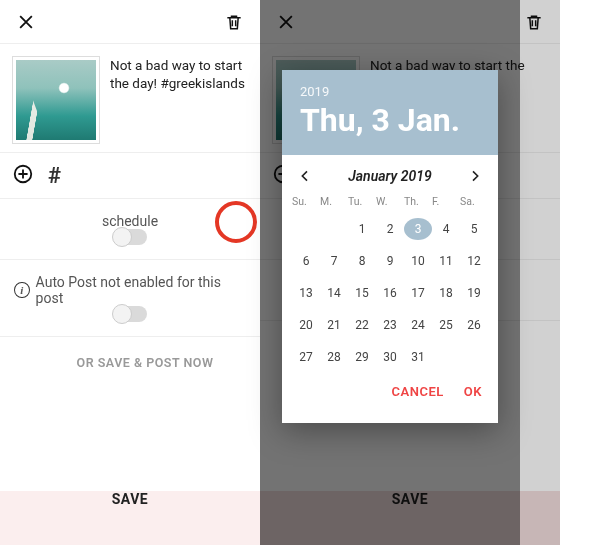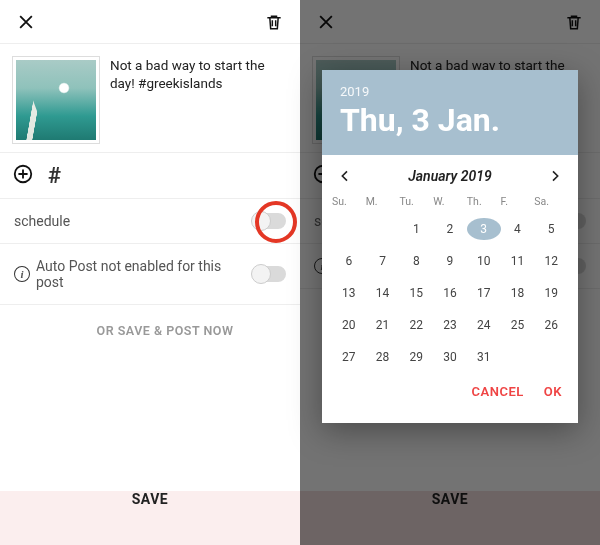--- a/index.html
+++ b/index.html
@@ -6,21 +6,21 @@
   body {
     font-family: -apple-system, Roboto, "Helvetica Neue", Arial, sans-serif;
     background: #fff;
     width: 600px;
     height: 545px;
     overflow: hidden;
     display: flex;
     font-size: 13px;
     color: #333;
   }
-  .pane { width: 300px; height: 545px; position: relative; display: flex; flex-direction: column; }
+  .pane { width: 260px; height: 545px; position: relative; display: flex; flex-direction: column; }
   .left { background: #fff; }
   .right { background: #fff; }
   .topbar {
     height: 44px;
     display: flex;
     align-items: center;
     justify-content: space-between;
     padding: 0 12px;
     border-bottom: 1px solid #eee;
   }
@@ -42,21 +42,21 @@
   .thumb-inner::before {
     content: ""; position: absolute; left: 0; bottom: 0; width: 40%; height: 55%;
     background: linear-gradient(100deg, transparent 45%, #f7f3ec 46% 60%, transparent 61%);
     clip-path: polygon(0 100%, 0 25%, 48% 0, 100% 100%);
     opacity: .9;
   }
   .caption { font-size: 13.5px; line-height: 1.35; color: #222; }
   .icon-row { display: flex; gap: 14px; padding: 10px 12px; align-items: center; border-bottom: 1px solid #eee; }
   .icon-row svg, .icon-row .hash { width: 22px; height: 22px; }
   .hash { font-size: 22px; font-weight: 700; line-height: 22px; }
-  .row { display: flex; align-items: center; justify-content: space-between; padding: 14px 14px; border-bottom: 1px solid #eee; font-size: 14px; color: #555;}
+  .row { display: flex; align-items: center; justify-content: space-between; padding: 14px 14px; border-bottom: 1px solid #eee; font-size: 14px; color: #555; flex-direction: column;}
   .row .left-label { display: flex; align-items: center; gap: 6px; }
   .toggle {
     width: 34px; height: 16px; border-radius: 10px; background: #dadada; position: relative;
   }
   .toggle::after {
     content: ""; position: absolute; width: 18px; height: 18px; border-radius: 50%;
     background: #f3f3f3; border: 1px solid #ccc; top: -2px; left: -1px;
   }
   .circle-highlight {
     position: absolute; width: 42px; height: 42px; border: 4px solid #e43725; border-radius: 50%;

